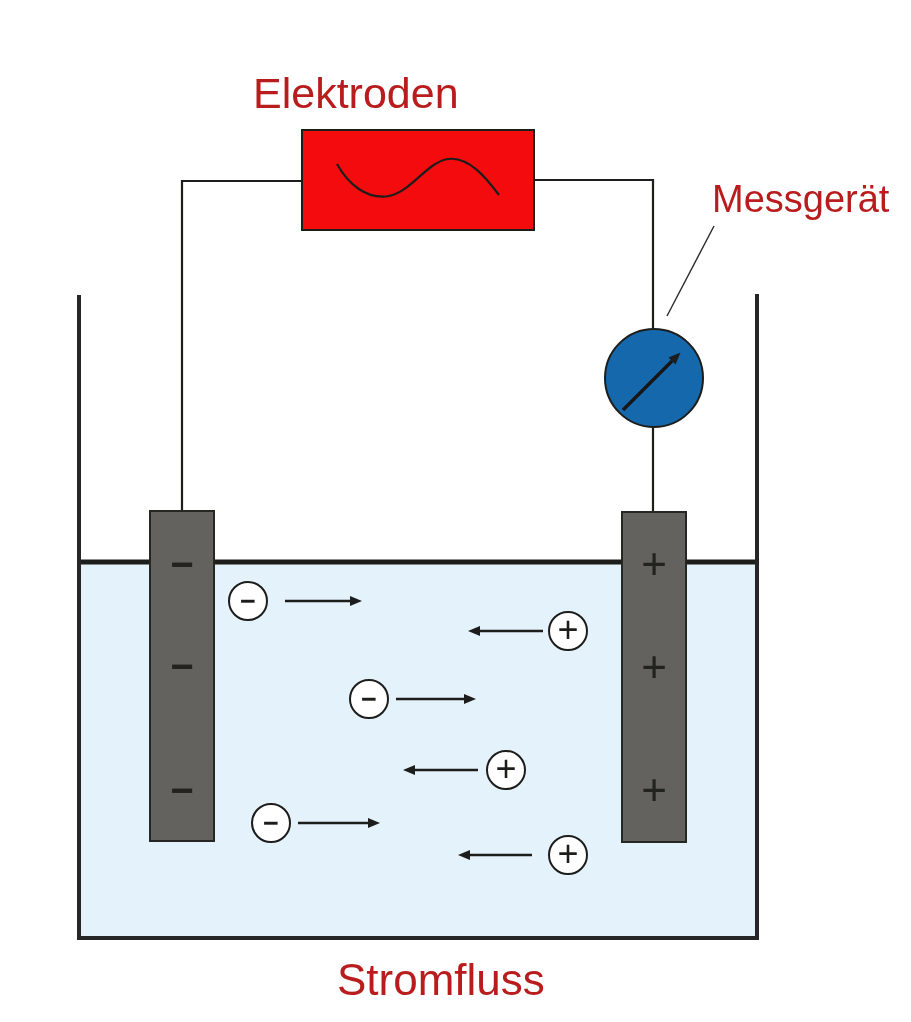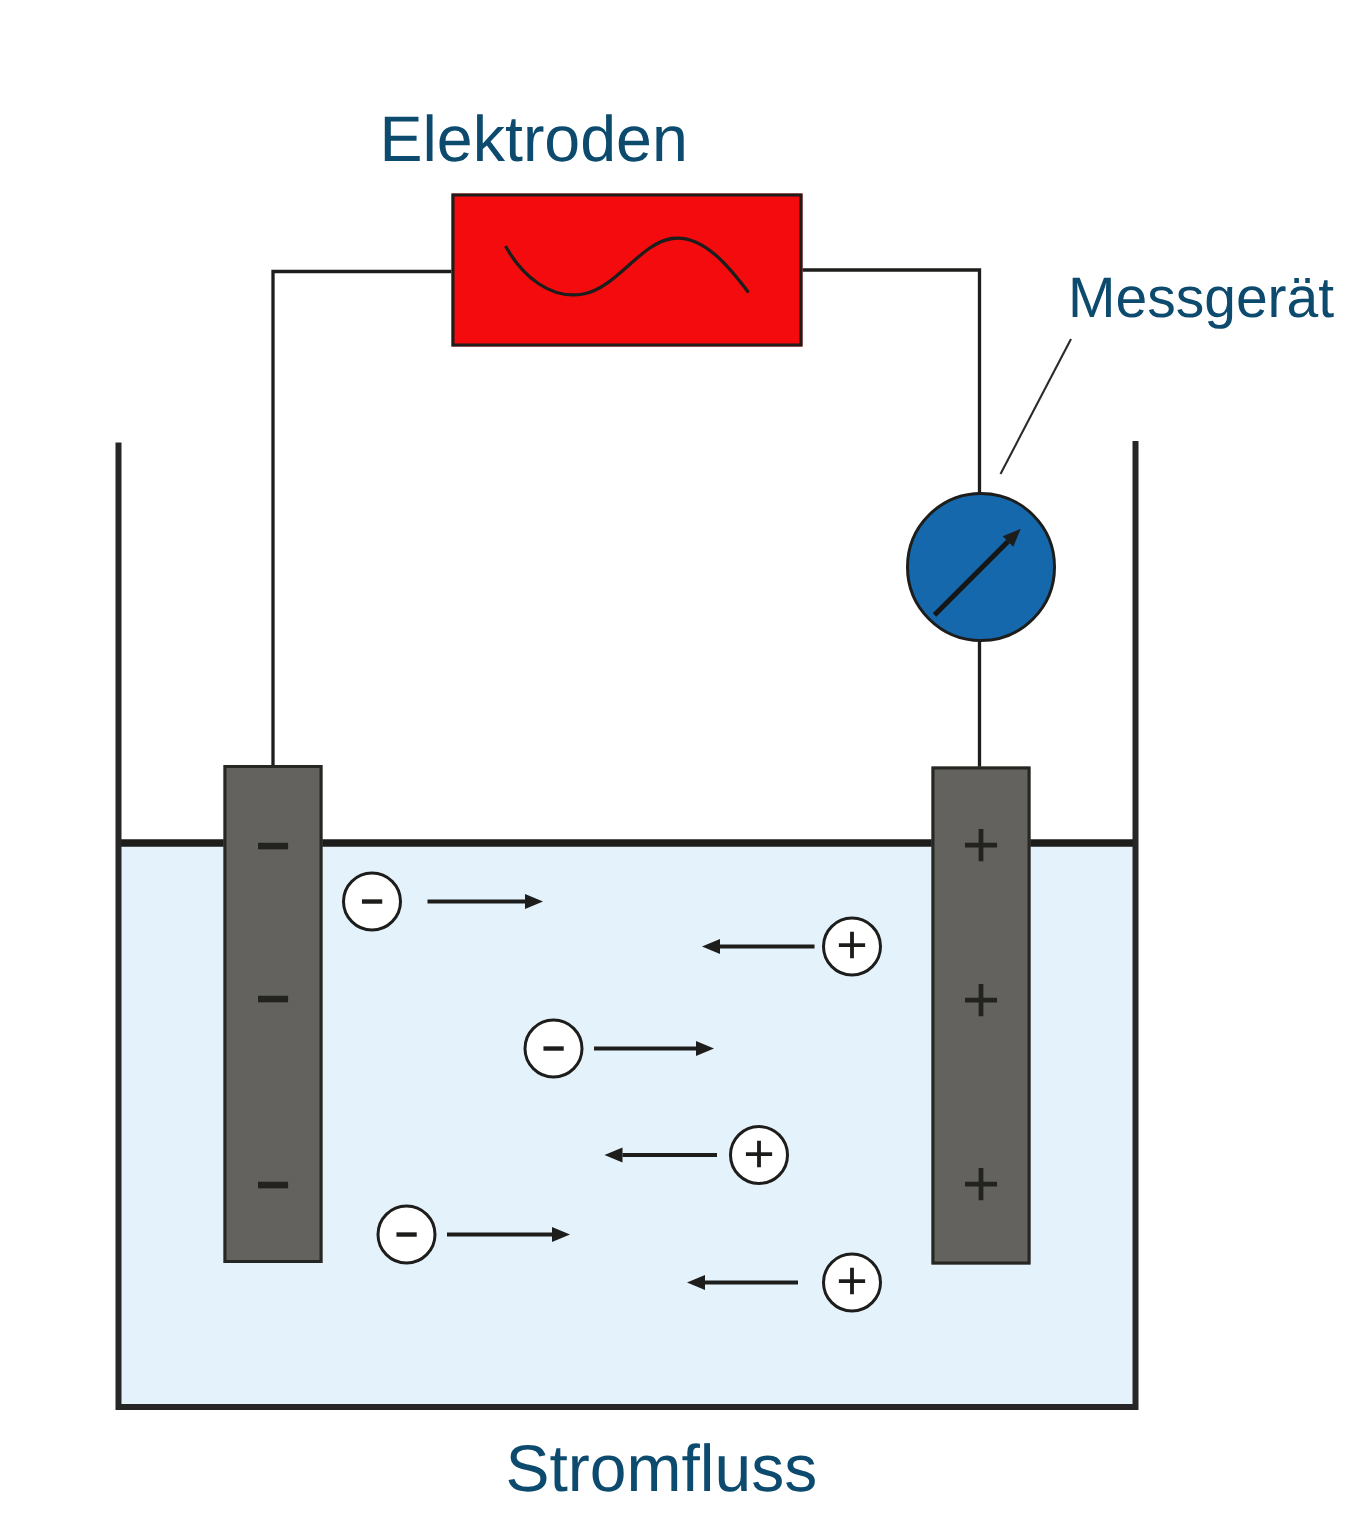--- a/index.html
+++ b/index.html
@@ -8,21 +8,21 @@
     --electrode-gray:#63625e;
     --electrolyte-blue:#e4f2fb;
     --line-black:#1d1d1b;
   }
   html,body{margin:0;padding:0;background:#fff;}
   .stage{
     position:relative;width:911px;height:1022px;background:#fff;overflow:hidden;
     font-family:"Liberation Sans","DejaVu Sans",sans-serif;color:#1c1c1a;
   }
   .stage svg.layer{position:absolute;left:0;top:0;}
-  .label{position:absolute;white-space:nowrap;line-height:1;color:#0c4a6e;}
+  .label{position:absolute;white-space:nowrap;line-height:1;color:#b91c1c;}
   .label-top{left:253px;top:72px;font-size:43px;}
   .label-meter{left:712px;top:180px;font-size:38px;}
   .label-bottom{left:337px;top:958px;font-size:44px;}
 
   .source-box{
     position:absolute;left:301px;top:129px;width:234px;height:102px;
     background:var(--source-red);border:2px solid var(--line-black);box-sizing:border-box;
   }
   .meter{
     position:absolute;left:604px;top:328px;width:100px;height:100px;border-radius:50%;

